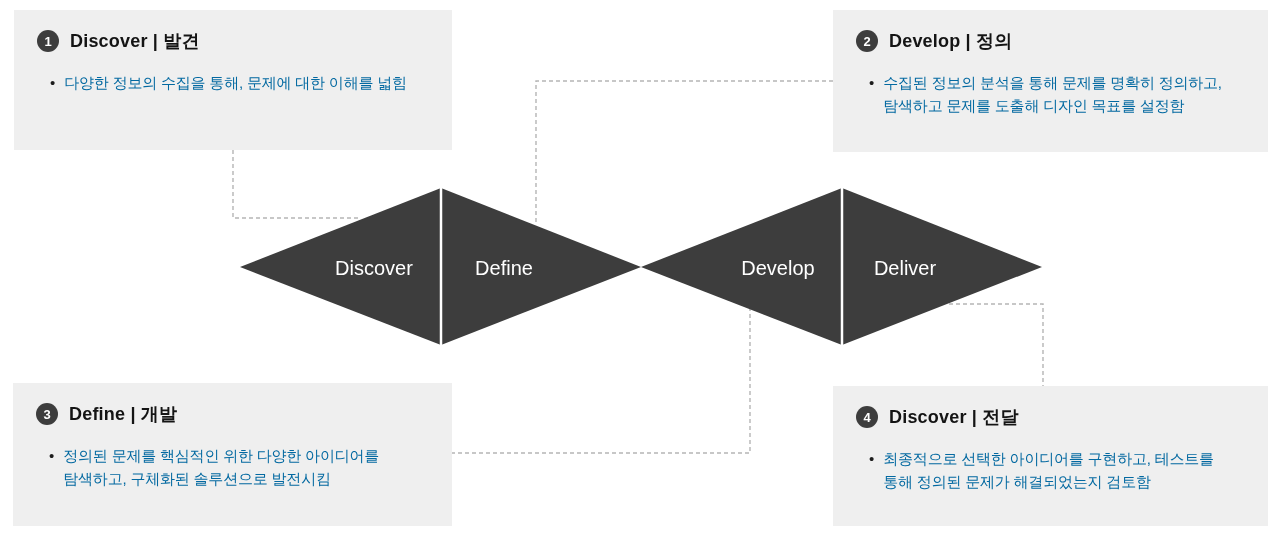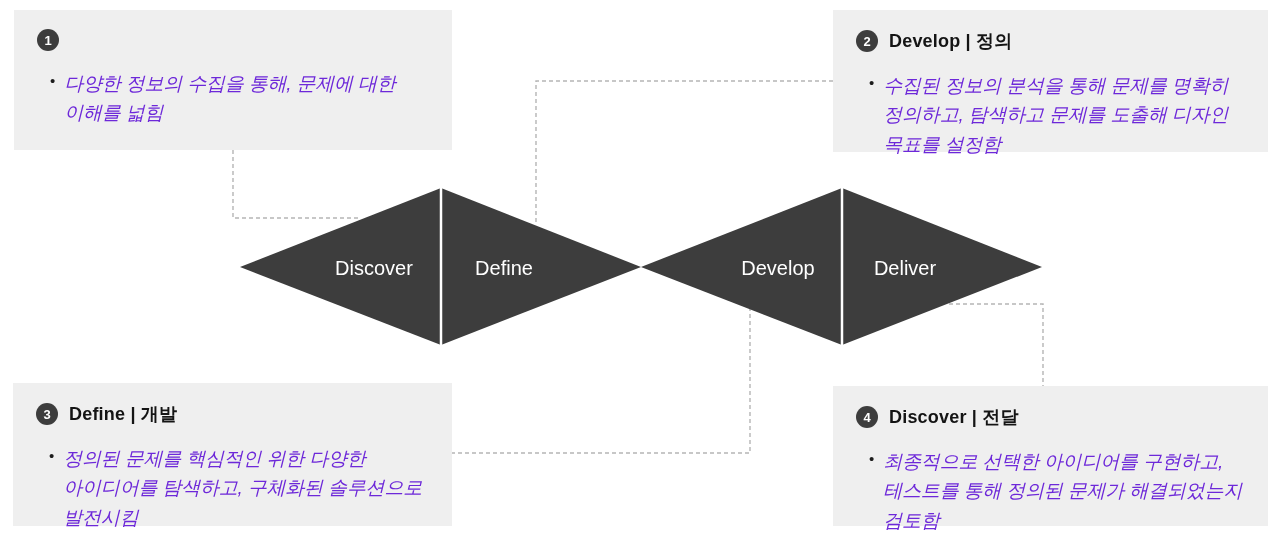--- a/index.html
+++ b/index.html
@@ -65,26 +65,25 @@
     padding-left: 13px;
     padding-right: 4px;
   }
   .bullet-dot {
     flex: 0 0 auto;
     font-size: 15px;
     line-height: 1.55;
     color: #1c1c1c;
   }
   .bullet-text {
-    font-size: 19px;
+    font-size: 15px;
     line-height: 1.55;
-    color: #6d28d9;
+    color: #0369a1;
     word-break: keep-all;
     letter-spacing: -0.2px;
-    font-style: italic;
   }
   .diamond-label {
     font-family: "Liberation Sans", "DejaVu Sans", sans-serif;
     font-size: 20px;
     fill: #ffffff;
   }
 </style>
 </head>
 <body>
 
@@ -105,20 +104,21 @@
 
     <text class="diamond-label" x="374" y="275" text-anchor="middle">Discover</text>
     <text class="diamond-label" x="504" y="275" text-anchor="middle">Define</text>
     <text class="diamond-label" x="778" y="275" text-anchor="middle">Develop</text>
     <text class="diamond-label" x="905" y="275" text-anchor="middle">Deliver</text>
   </svg>
 
   <div class="info-box box-1">
     <div class="title-row">
       <span class="num-badge">1</span>
+      <span class="box-title">Discover | 발견</span>
     </div>
     <div class="bullet-row">
       <span class="bullet-dot">•</span>
       <span class="bullet-text">다양한 정보의 수집을 통해, 문제에 대한 이해를 넓힘</span>
     </div>
   </div>
 
   <div class="info-box box-2">
     <div class="title-row">
       <span class="num-badge">2</span>

